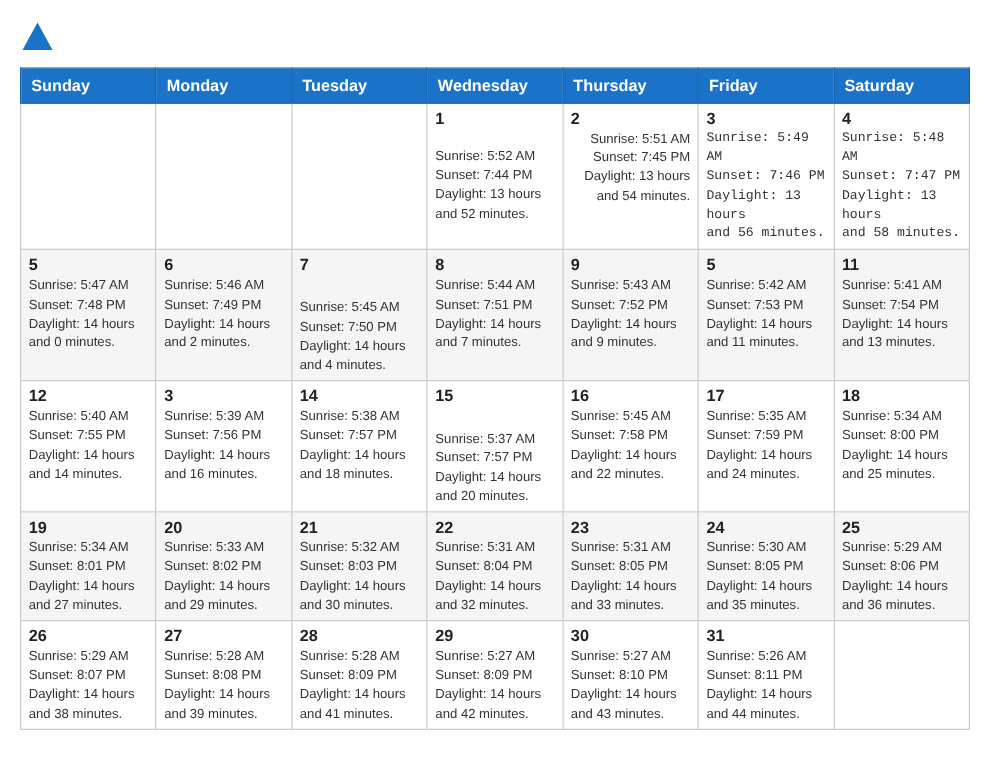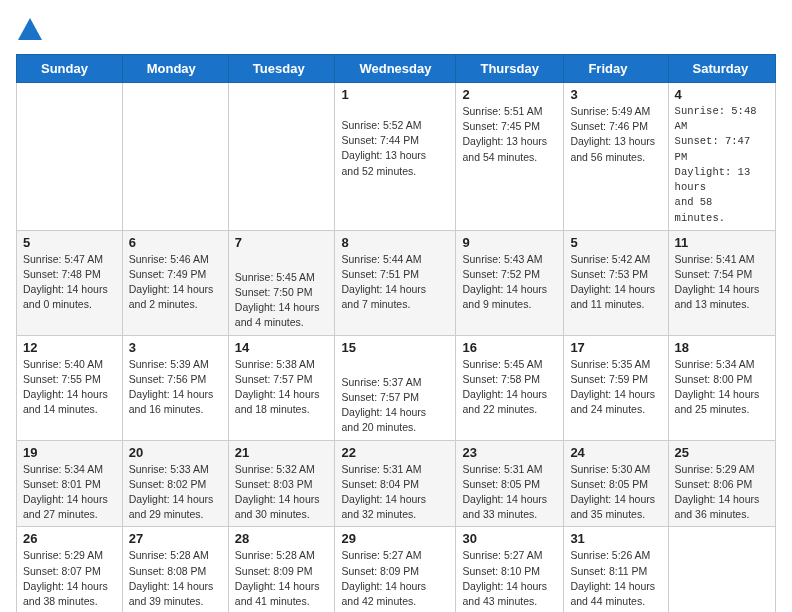--- a/index.html
+++ b/index.html
@@ -49,21 +49,21 @@
     }
     .calendar {
       width: 100%;
       border-collapse: collapse;
       border: 1px solid #ccc;
     }
     .calendar th {
       background: #1a73c9;
       color: #fff;
       text-align: left;
-      padding: 6px 24px;
+      padding: 6px 8px;
       font-size: 13px;
       font-weight: bold;
       border: 1px solid #1565a8;
     }
     .calendar td {
       border: 1px solid #ccc;
       vertical-align: top;
       padding: 4px 6px;
       width: 108px;
       min-height: 80px;
@@ -127,28 +127,28 @@
         <td class="empty-cell"></td>
         <td>
           <div class="day-number">1</div>
           <div class="day-info" style="white-space: pre-line; margin-top: 16px;">Sunrise: 5:52 AM
 Sunset: 7:44 PM
 Daylight: 13 hours
 and 52 minutes.</div>
         </td>
         <td>
           <div class="day-number">2</div>
-          <div class="day-info" style="white-space: pre-line;">Sunrise: 5:51 AM
+          <div class="day-info" style="white-space: pre-line; text-align: right;">Sunrise: 5:51 AM
 Sunset: 7:45 PM
 Daylight: 13 hours
 and 54 minutes.</div>
         </td>
         <td>
           <div class="day-number">3</div>
-          <div class="day-info" style="white-space: pre-line;">Sunrise: 5:49 AM
+          <div class="day-info" style="white-space: pre-line; font-family: Liberation Mono, monospace;">Sunrise: 5:49 AM
 Sunset: 7:46 PM
 Daylight: 13 hours
 and 56 minutes.</div>
         </td>
         <td>
           <div class="day-number">4</div>
           <div class="day-info" style="white-space: pre-line; font-family: Liberation Mono, monospace;">Sunrise: 5:48 AM
 Sunset: 7:47 PM
 Daylight: 13 hours
 and 58 minutes.</div>

